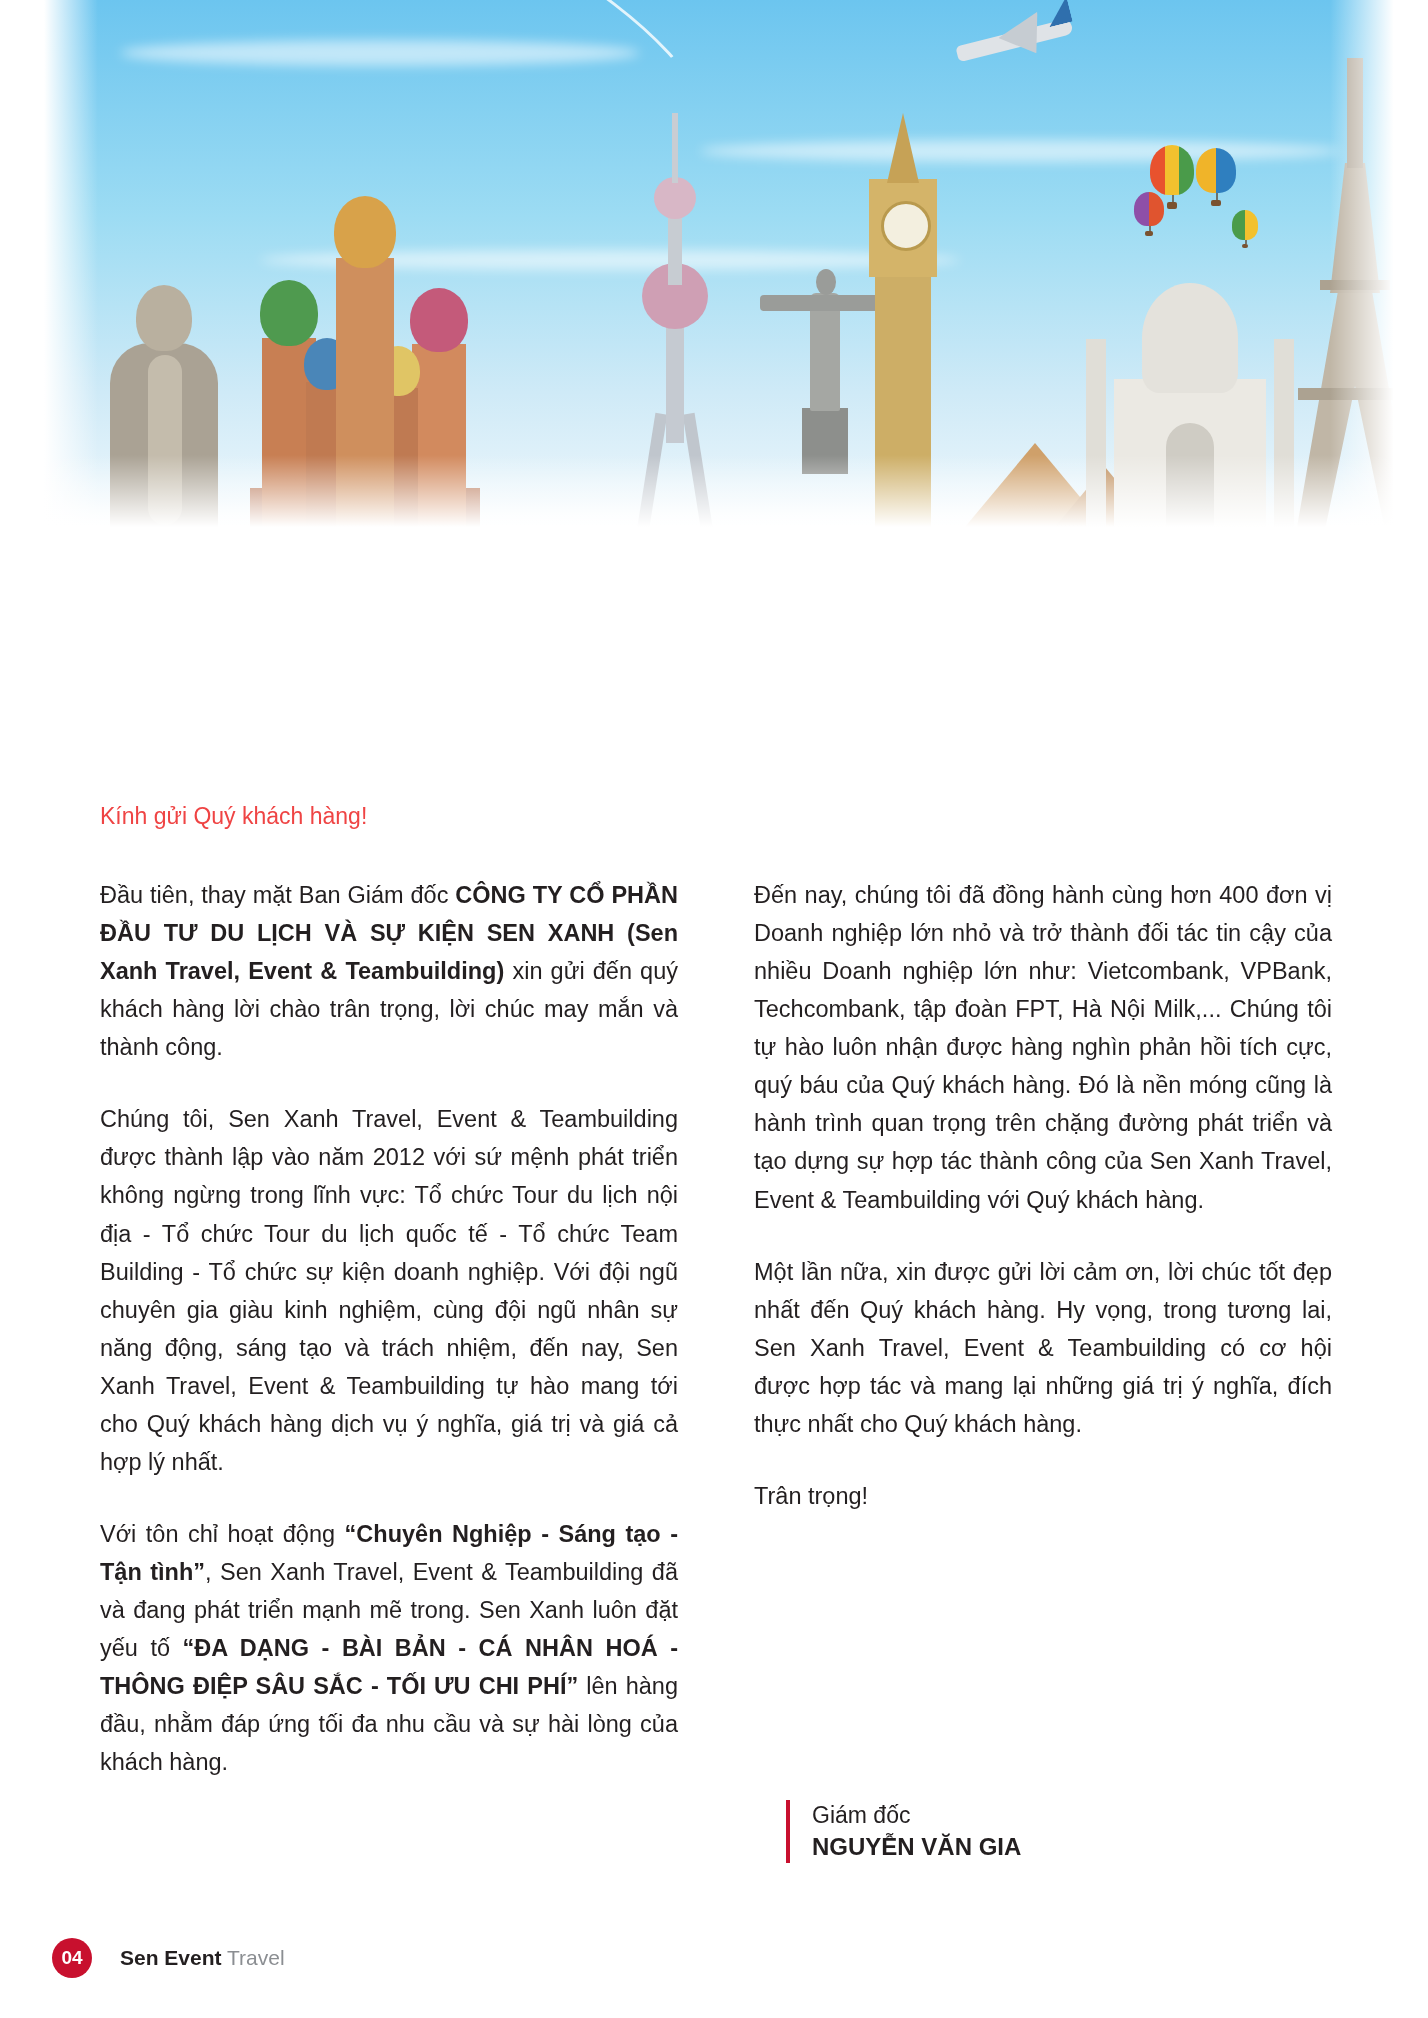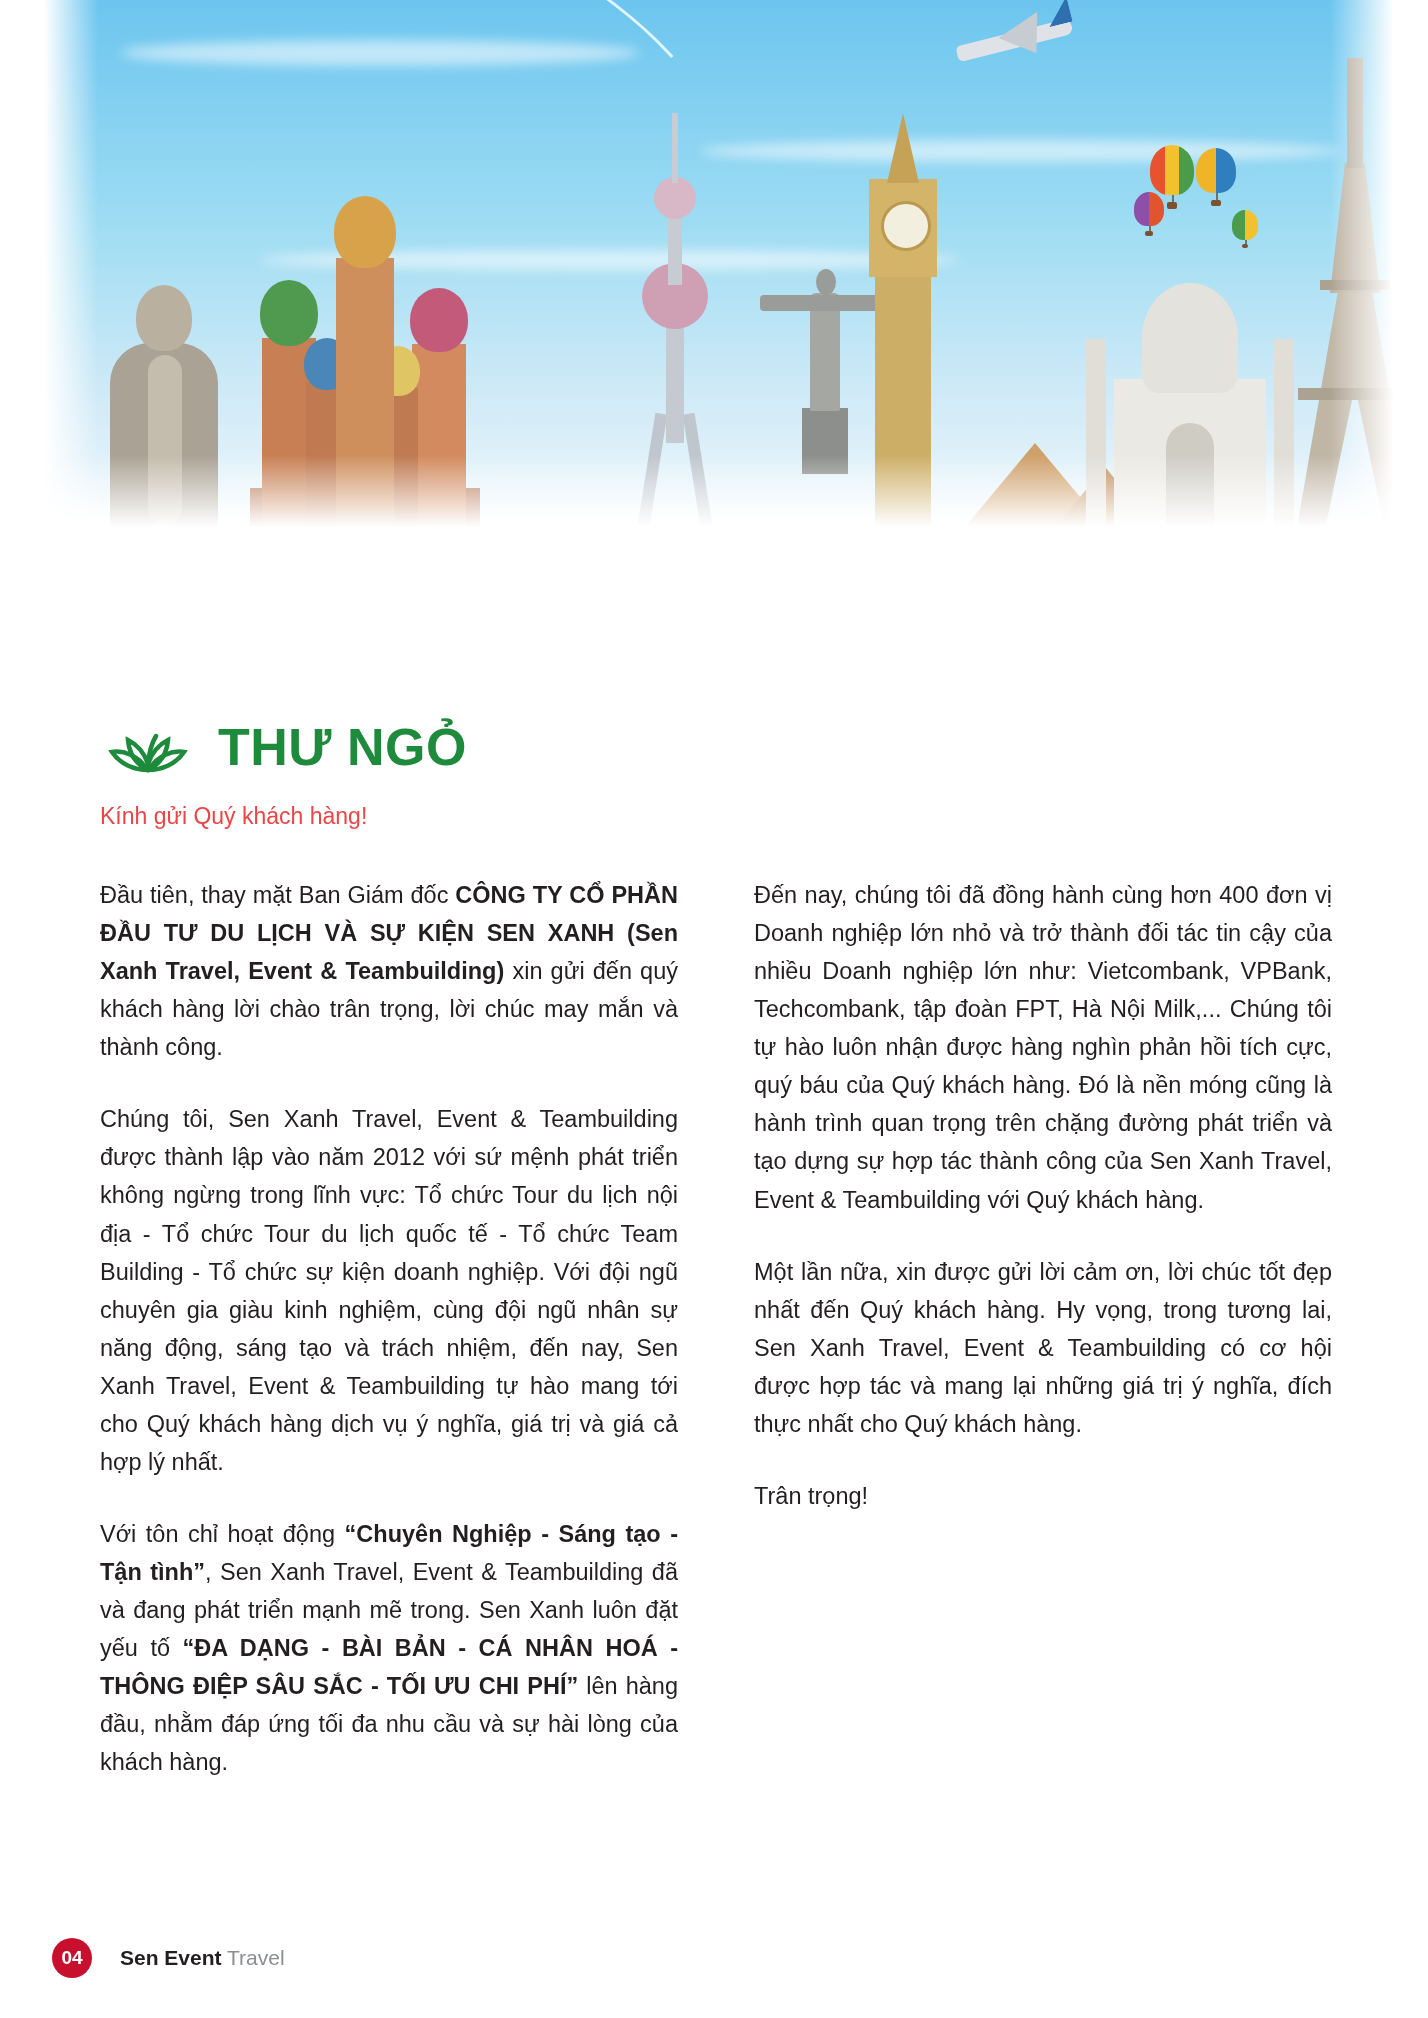--- a/index.html
+++ b/index.html
@@ -358,34 +358,20 @@
 
   <div class="ground"></div>
 
   <div class="hero-side-mask-l"></div>
   <div class="hero-side-mask-r"></div>
   <div class="hero-fade"></div>
 </div>
 
 <div class="content">
 
-  <div class="title-row">
-    <span class="lotus-icon">
-      <svg width="96" height="58" viewBox="0 0 96 58" xmlns="http://www.w3.org/2000/svg">
-        <g fill="none" stroke="#1e8a3c" stroke-width="4.5" stroke-linecap="round">
-          <path d="M48 52 C36 46 29 36 28 22 C36 26 44 34 48 46"></path>
-          <path d="M48 52 C60 46 67 36 68 22 C60 26 52 34 48 46"></path>
-          <path d="M48 52 C34 52 20 46 12 34 C24 32 38 38 46 50"></path>
-          <path d="M48 52 C62 52 76 46 84 34 C72 32 58 38 50 50"></path>
-          <path d="M48 52 C48 40 50 28 56 18"></path>
-        </g>
-      </svg>
-    </span>
-    <div class="page-title">THƯ NGỎ</div>
-  </div>
 
   <div class="salutation">Kính gửi Quý khách hàng!</div>
 
   <div class="cols">
 
     <div class="col">
       <p>
         <span>Đầu tiên, thay mặt Ban Giám đốc </span><b>CÔNG TY CỔ PHẦN ĐẦU TƯ DU LỊCH VÀ SỰ KIỆN SEN XANH (Sen Xanh Travel, Event &amp; Teambuilding)</b><span> xin gửi đến quý khách hàng lời chào trân trọng, lời chúc may mắn và thành công.</span>
       </p>
       <p>
@@ -403,20 +389,24 @@
       <p>
         <span>Một lần nữa, xin được gửi lời cảm ơn, lời chúc tốt đẹp nhất đến Quý khách hàng. Hy vọng, trong tương lai, Sen Xanh Travel, Event &amp; Teambuilding có cơ hội được hợp tác và mang lại những giá trị ý nghĩa, đích thực nhất cho Quý khách hàng.</span>
       </p>
       <p style="text-align:left;">
         <span>Trân trọng!</span>
       </p>
     </div>
 
   </div>
 
+  <div class="signature" style="left:786px;">
+    <div class="role">Giám đốc</div>
+    <div class="name">NGUYỄN VĂN GIA</div>
+  </div>
 
 </div>
 
 <div class="footer">
   <div class="page-badge">04</div>
   <div class="footer-brand">
     <span class="bold">Sen Event</span>
     <span class="light">Travel</span>
   </div>
 </div>

